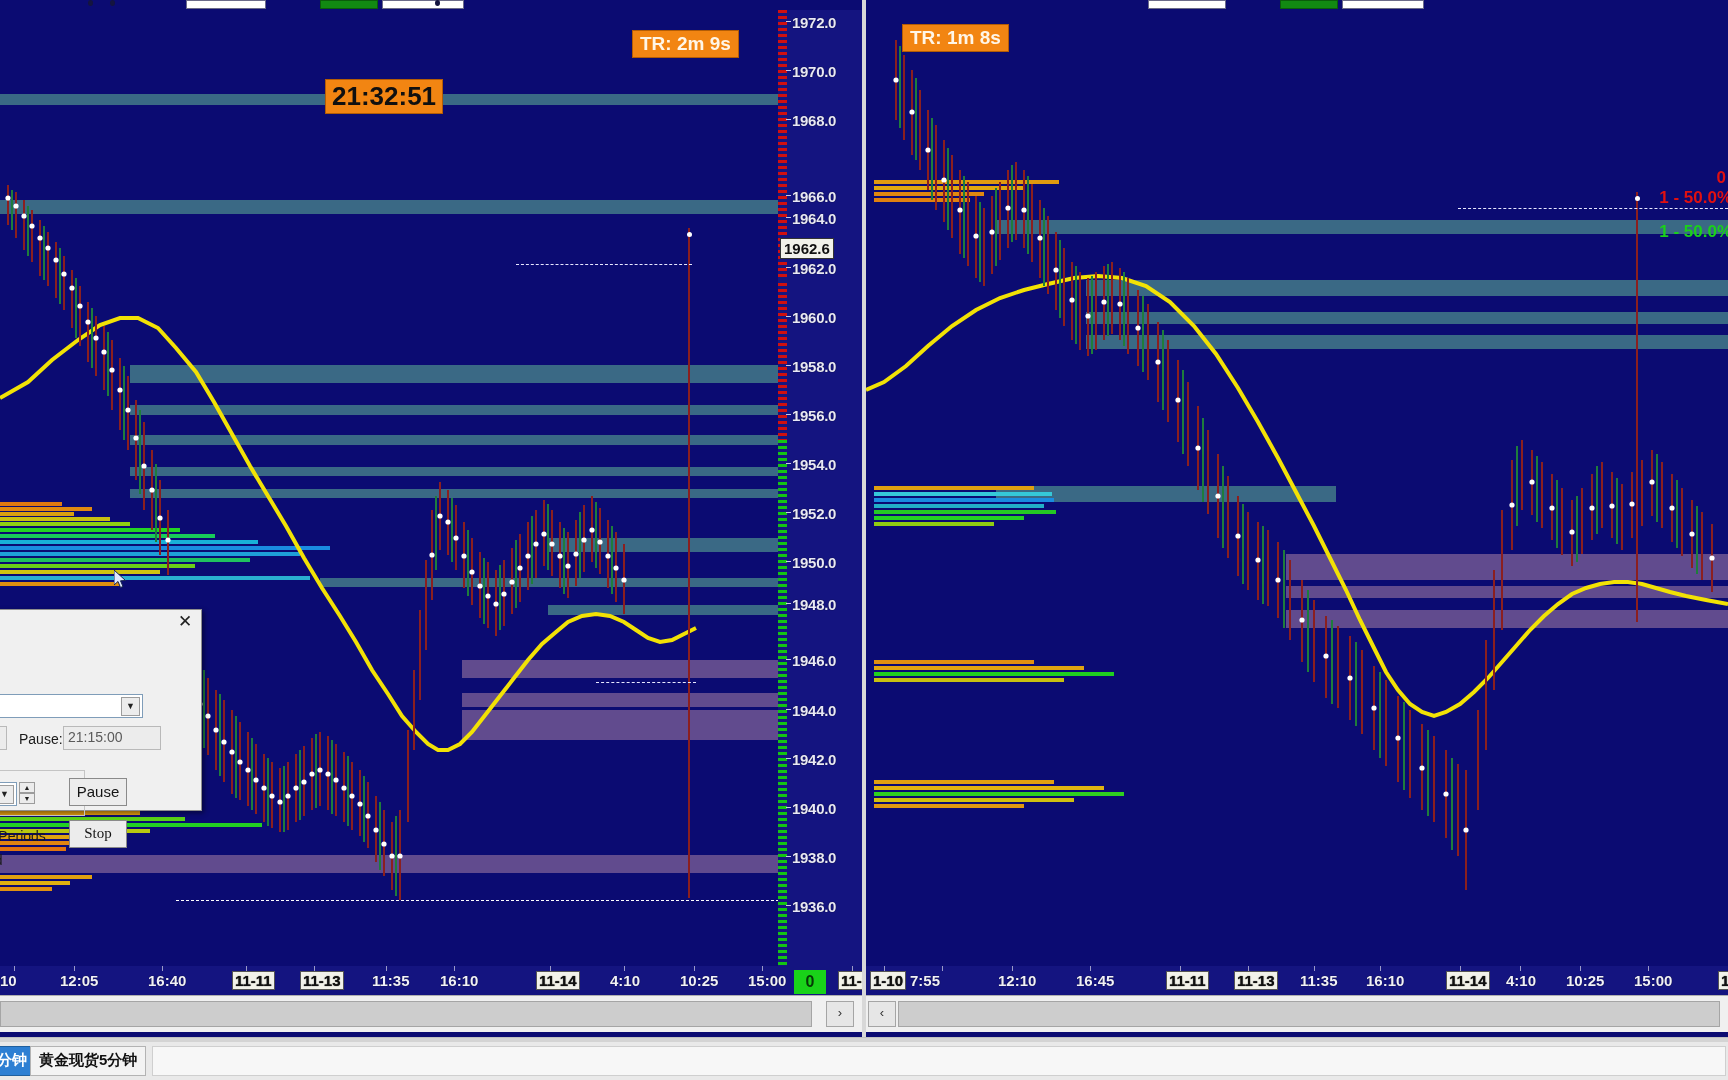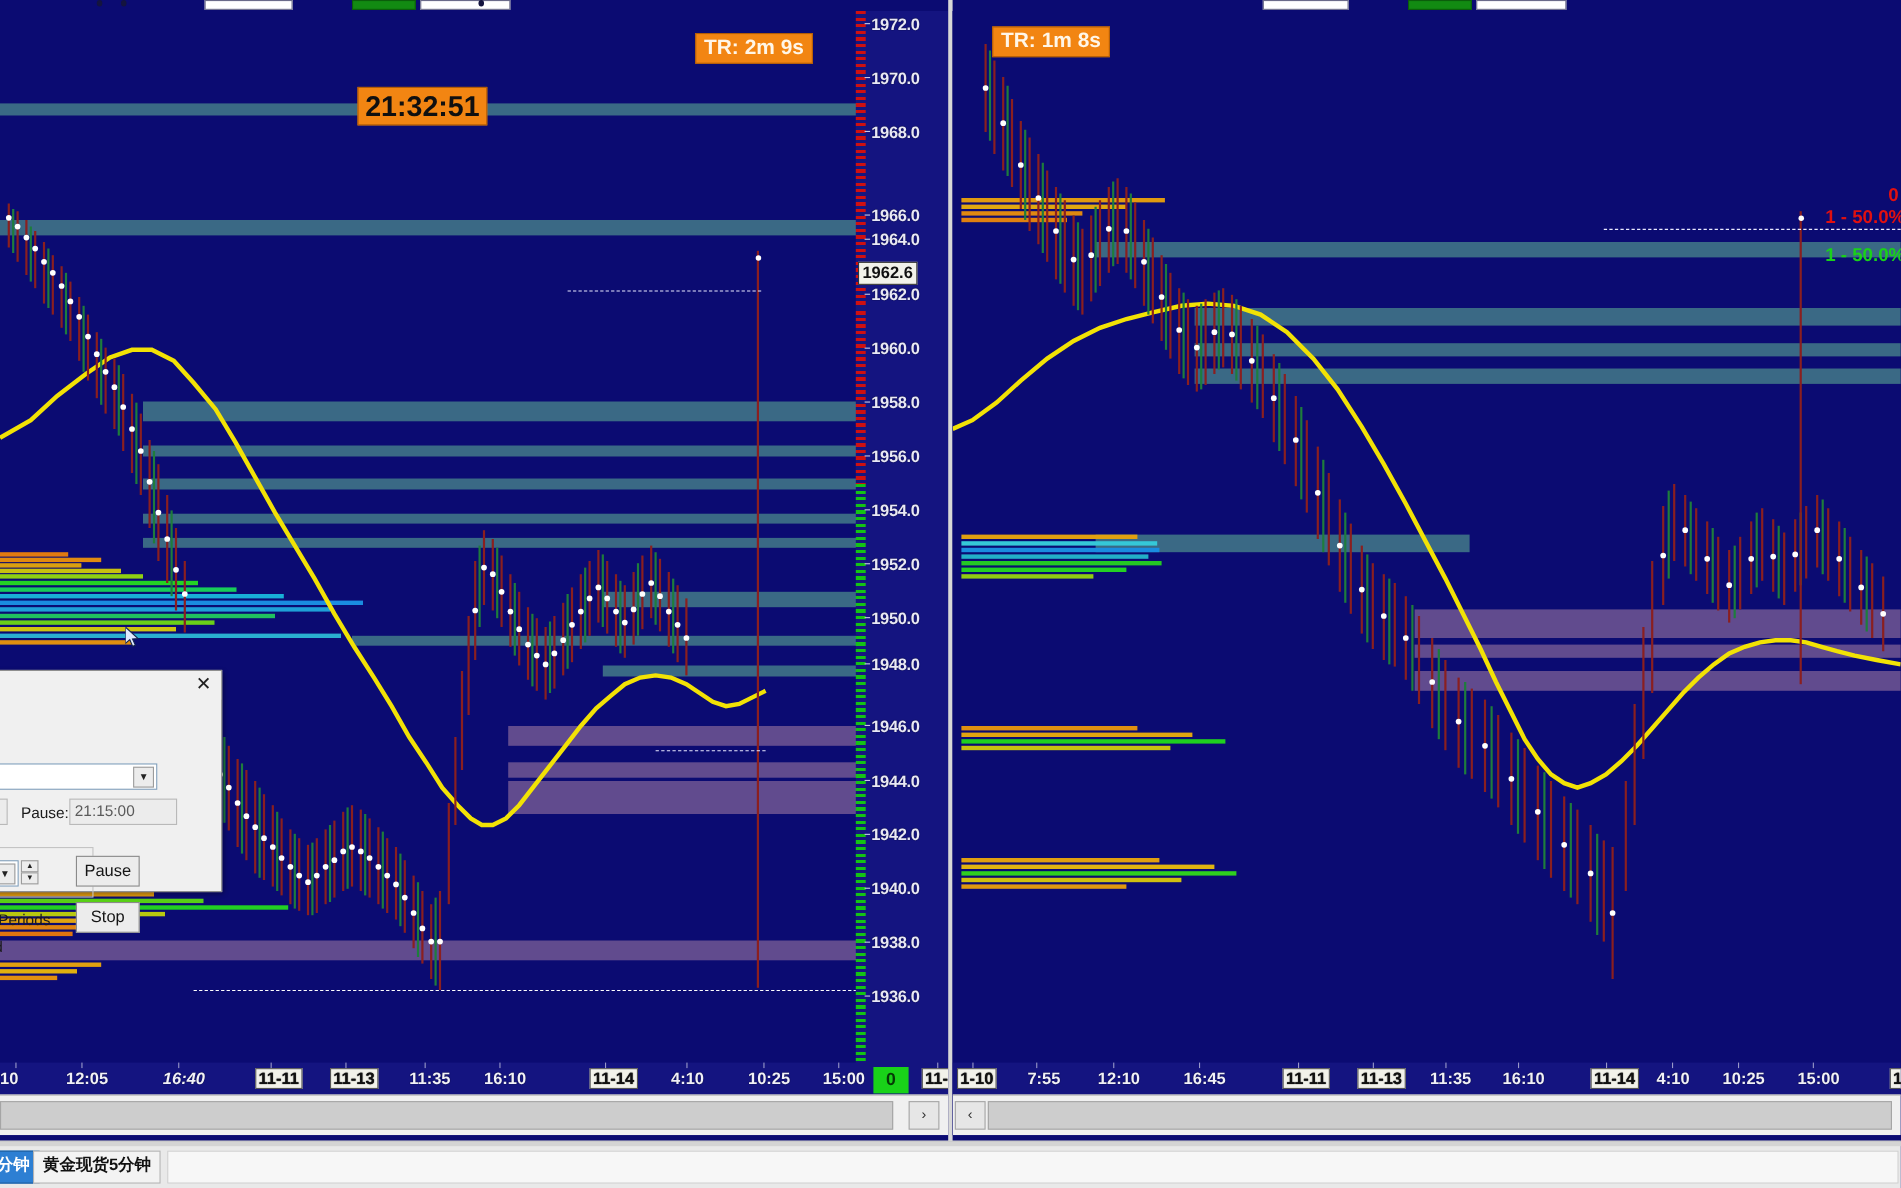--- a/index.html
+++ b/index.html
@@ -401,21 +401,21 @@
         </div>
       <div class="ylast" style="top:228px;">1962.6</div>
     </div>
 
     <div class="axis-x">
       <div id="xlabels-left">
           <div class="xtick" style="left: 0px;">10</div>
           <div class="xgrid" style="left: 14px;"></div>
           <div class="xtick" style="left: 60px;">12:05</div>
           <div class="xgrid" style="left: 74px;"></div>
-          <div class="xtick" style="left: 148px; font-style: italic;">16:40</div>
+          <div class="xtick" style="left: 148px;">16:40</div>
           <div class="xgrid" style="left: 162px;"></div>
           <div class="xtick hl" style="left: 232px;">11-11</div>
           <div class="xgrid" style="left: 246px;"></div>
           <div class="xtick hl" style="left: 300px;">11-13</div>
           <div class="xgrid" style="left: 314px;"></div>
           <div class="xtick" style="left: 372px;">11:35</div>
           <div class="xgrid" style="left: 386px;"></div>
           <div class="xtick" style="left: 440px;">16:10</div>
           <div class="xgrid" style="left: 454px;"></div>
           <div class="xtick hl" style="left: 536px;">11-14</div>
@@ -663,21 +663,21 @@
 
       <div class="fib-lbl" style="right:2px;top:158px;color:#e01010;">0</div>
       <div class="fib-lbl" style="right:-4px;top:178px;color:#e01010;">1 - 50.0%</div>
       <div class="fib-lbl" style="right:-4px;top:212px;color:#1ad11a;">1 - 50.0%</div>
     </div>
 
     <div class="axis-x">
       <div id="xlabels-right">
           <div class="xtick hl" style="left: 4px;">1-10</div>
           <div class="xgrid" style="left: 18px;"></div>
-          <div class="xtick" style="left: 68px;">7:55</div>
+          <div class="xtick" style="left: 44px;">7:55</div>
           <div class="xgrid" style="left: 76px;"></div>
           <div class="xtick" style="left: 132px;">12:10</div>
           <div class="xgrid" style="left: 146px;"></div>
           <div class="xtick" style="left: 210px;">16:45</div>
           <div class="xgrid" style="left: 224px;"></div>
           <div class="xtick hl" style="left: 300px;">11-11</div>
           <div class="xgrid" style="left: 314px;"></div>
           <div class="xtick hl" style="left: 368px;">11-13</div>
           <div class="xgrid" style="left: 382px;"></div>
           <div class="xtick" style="left: 434px;">11:35</div>
@@ -725,21 +725,21 @@
         <div class="txt"></div>
         <div class="arw">▼</div>
       </div>
       <div class="f-spin" style="left:78px;top:146px;">
         <div>▲</div>
         <div>▼</div>
       </div>
       <div class="f-chk" style="left:-8px;top:192px;">kip Empty Periods</div>
       <div class="f-chk" style="left:-10px;top:216px;">tart Paused</div>
       <div class="f-btn" style="left:128px;top:142px;width:56px;height:26px;line-height:25px;">Pause</div>
-      <div class="f-btn" style="left:128px;top:184px;width:56px;height:26px;line-height:25px;">Stop</div>
+      <div class="f-btn" style="left:128px;top:184px;width:56px;height:26px;line-height:25px;font-family:Liberation Serif, serif;">Stop</div>
     </div>
   </div>
 
   <div class="mcursor" style="left:114px;top:570px;">
     <svg width="14" height="20" viewBox="0 0 14 20">
       <polygon points="0,0 0,15 4,11.5 6.5,17.5 9,16.5 6.5,10.8 11.5,10.5" fill="#dfe9ff" stroke="#16244e" stroke-width="1"></polygon>
     </svg>
   </div>
 
   <div class="taskbar">

